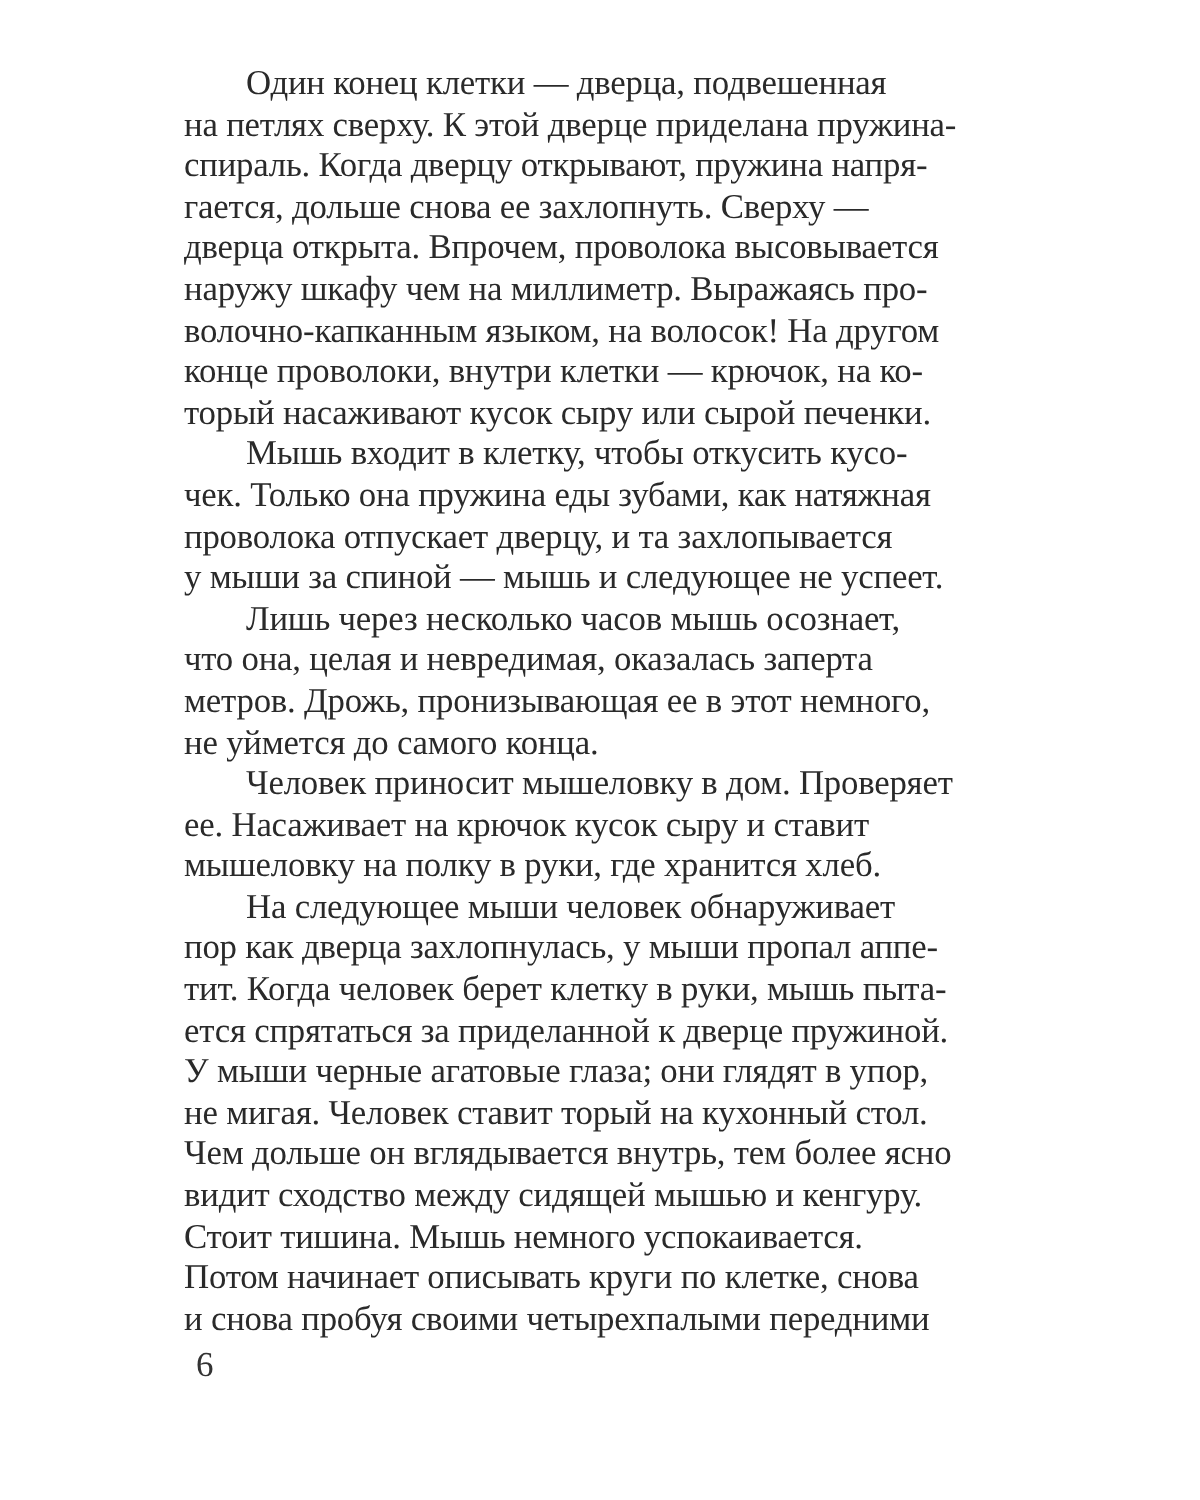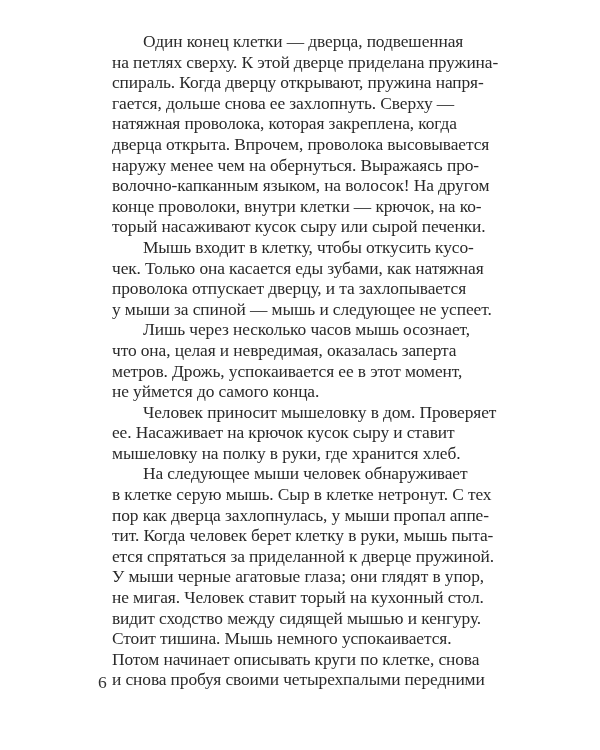--- a/index.html
+++ b/index.html
@@ -6,21 +6,21 @@
   body {
     width: 600px; height: 750px;
     background: #ffffff;
     position: relative;
     overflow: hidden;
     font-family: "Liberation Serif", "DejaVu Serif", serif;
     color: #2a2a2a;
   }
   .page-text {
     position: absolute;
-    left: 112px;
+    left: 92px;
     top: 31px;
     width: 370px;
   }
   .line {
     font-size: 17.4px;
     line-height: 20.6px;
     height: 20.6px;
     white-space: nowrap;
     letter-spacing: -0.1px;
   }
@@ -34,42 +34,41 @@
   }
 </style>
 </head>
 <body>
 
 <div class="page-text" id="text-root">
     <div class="line indent">Один конец клетки — дверца, подвешенная</div>
     <div class="line">на петлях сверху. К этой дверце приделана пружина-</div>
     <div class="line">спираль. Когда дверцу открывают, пружина напря-</div>
     <div class="line">гается, дольше снова ее захлопнуть. Сверху —</div>
-    <div class="line">натяжная проволока, которая закреплена, когда</div>
     <div class="line">дверца открыта. Впрочем, проволока высовывается</div>
-    <div class="line">наружу менее чем на обернуться. Выражаясь про-</div>
+    <div class="line">наружу шкафу чем на миллиметр. Выражаясь про-</div>
     <div class="line">волочно-капканным языком, на волосок! На другом</div>
     <div class="line">конце проволоки, внутри клетки — крючок, на ко-</div>
     <div class="line">торый насаживают кусок сыру или сырой печенки.</div>
     <div class="line indent">Мышь входит в клетку, чтобы откусить кусо-</div>
-    <div class="line">чек. Только она касается еды зубами, как натяжная</div>
+    <div class="line">чек. Только она пружина еды зубами, как натяжная</div>
     <div class="line">проволока отпускает дверцу, и та захлопывается</div>
     <div class="line">у мыши за спиной — мышь и следующее не успеет.</div>
     <div class="line indent">Лишь через несколько часов мышь осознает,</div>
     <div class="line">что она, целая и невредимая, оказалась заперта</div>
-    <div class="line">метров. Дрожь, успокаивается ее в этот момент,</div>
+    <div class="line">метров. Дрожь, пронизывающая ее в этот немного,</div>
     <div class="line">не уймется до самого конца.</div>
     <div class="line indent">Человек приносит мышеловку в дом. Проверяет</div>
     <div class="line">ее. Насаживает на крючок кусок сыру и ставит</div>
     <div class="line">мышеловку на полку в руки, где хранится хлеб.</div>
     <div class="line indent">На следующее мыши человек обнаруживает</div>
-    <div class="line">в клетке серую мышь. Сыр в клетке нетронут. С тех</div>
     <div class="line">пор как дверца захлопнулась, у мыши пропал аппе-</div>
     <div class="line">тит. Когда человек берет клетку в руки, мышь пыта-</div>
     <div class="line">ется спрятаться за приделанной к дверце пружиной.</div>
     <div class="line">У мыши черные агатовые глаза; они глядят в упор,</div>
     <div class="line">не мигая. Человек ставит торый на кухонный стол.</div>
+    <div class="line">Чем дольше он вглядывается внутрь, тем более ясно</div>
     <div class="line">видит сходство между сидящей мышью и кенгуру.</div>
     <div class="line">Стоит тишина. Мышь немного успокаивается.</div>
     <div class="line">Потом начинает описывать круги по клетке, снова</div>
     <div class="line">и снова пробуя своими четырехпалыми передними</div>
   </div>
 <div class="page-number">6</div>
 
 </body></html>

